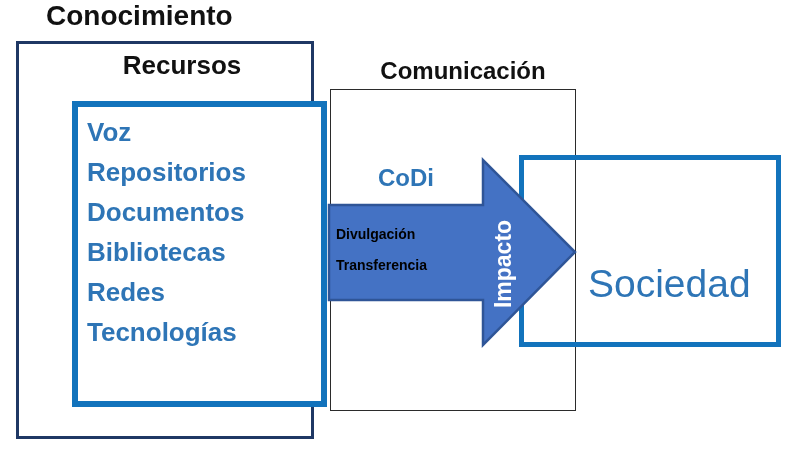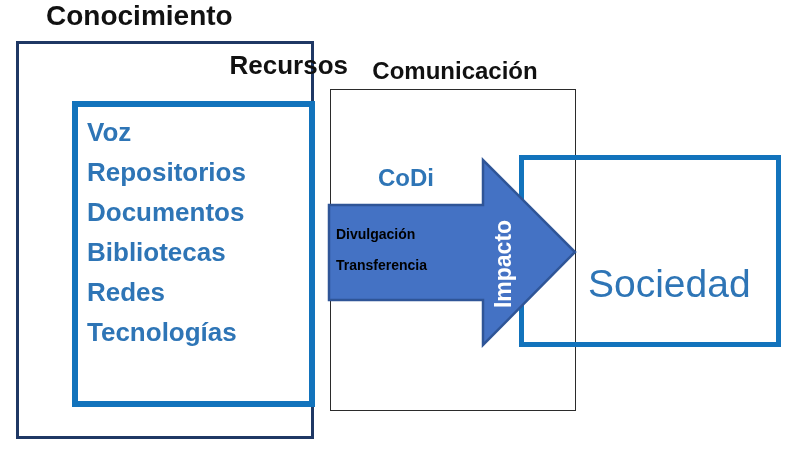--- a/index.html
+++ b/index.html
@@ -16,37 +16,37 @@
     font-size:28px;font-weight:700;color:#111111;margin-left:20px;
   }
   .recursos-box{
     position:absolute;left:16px;top:41px;
     width:292px;height:392px;
     border:3px solid #1F3864;
     background:#ffffff;
   }
   .recursos-heading{
     position:absolute;left:16px;top:50px;width:332px;
-    text-align:right;
+    text-align:center;
     font-size:26px;font-weight:700;color:#111111;
   }
   .resources-inner-box{
     position:absolute;left:72px;top:101px;
     width:219px;height:289px;
     border:6px solid #1273BC;
     background:#ffffff;
-    padding:5px 3px 0 9px;
+    padding:5px 15px 0 9px;
   }
   .resource-item{
     font-size:26px;font-weight:700;color:#2E75B6;
     line-height:40px;white-space:nowrap;
   }
   
   .comunicacion-heading{
-    position:absolute;left:332px;top:57px;width:246px;
+    position:absolute;left:340px;top:57px;width:246px;
     text-align:center;
     font-size:24px;font-weight:700;color:#111111;
   }
   .comunicacion-box{
     position:absolute;left:330px;top:89px;
     width:244px;height:320px;
     border:1.5px solid #2B2B2B;
     background:transparent;
     z-index:1;
   }

